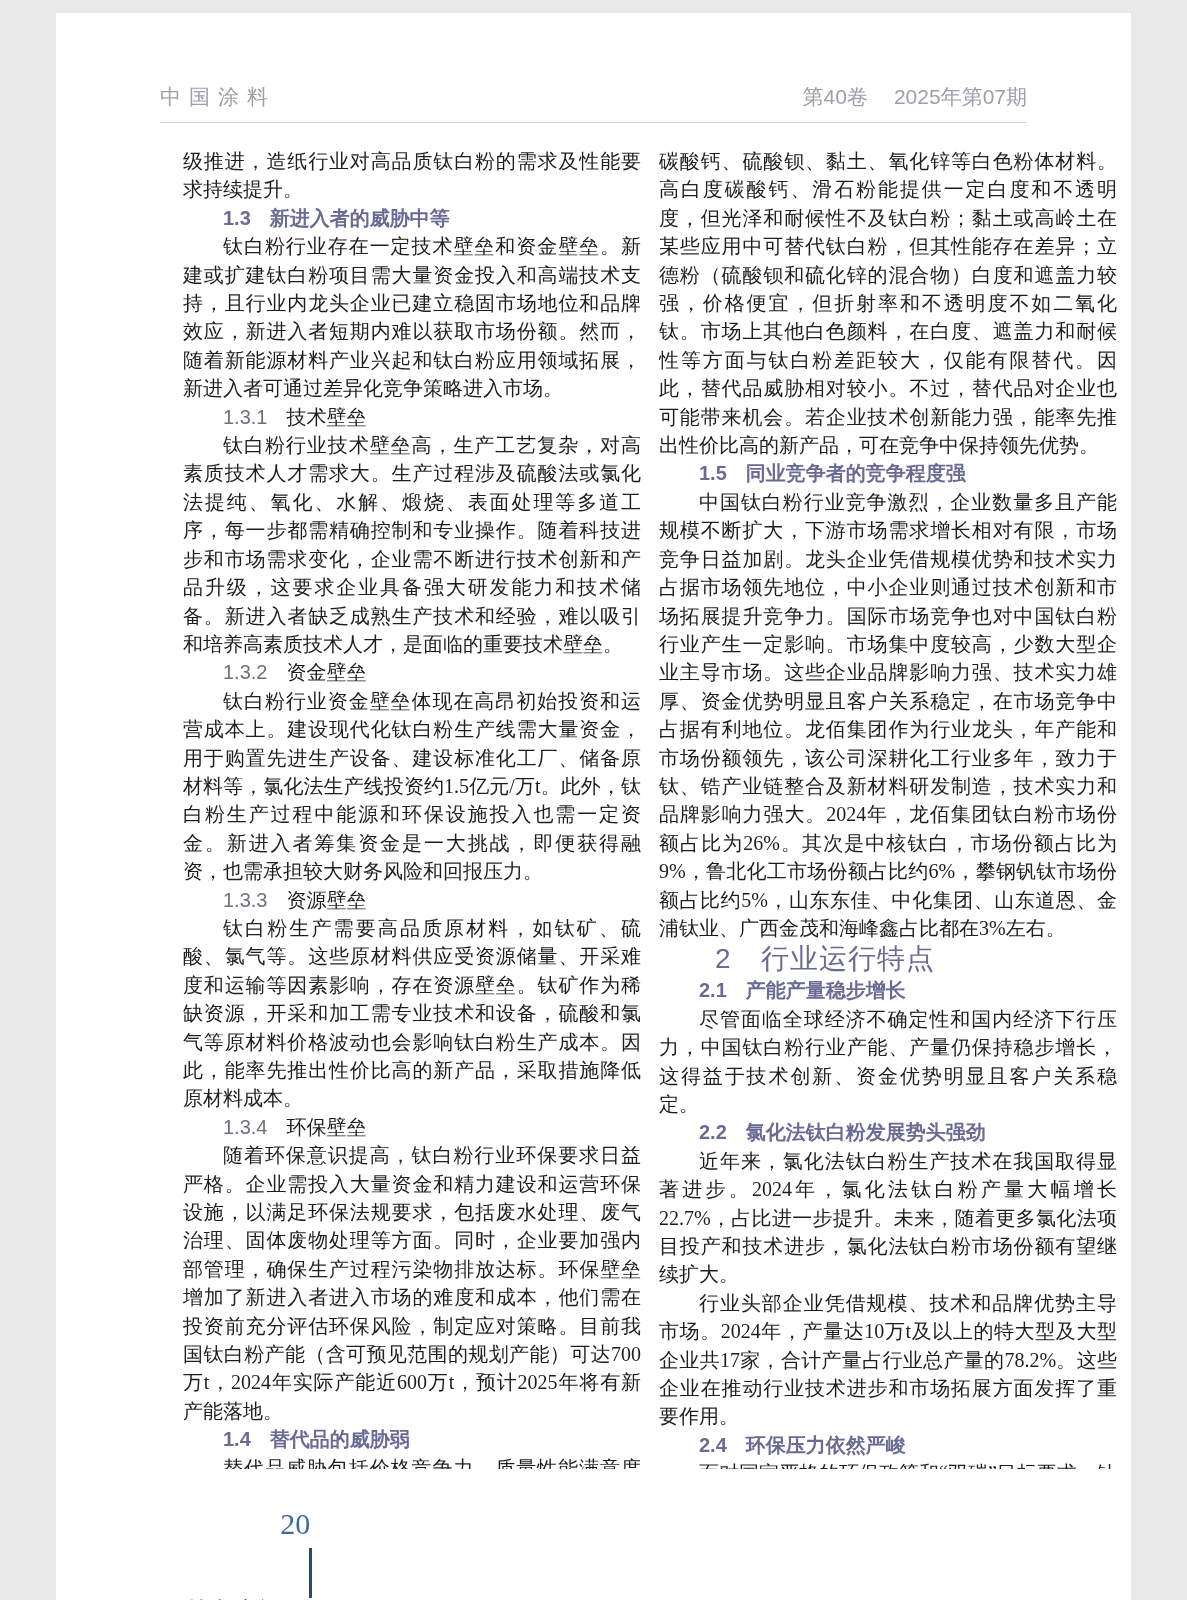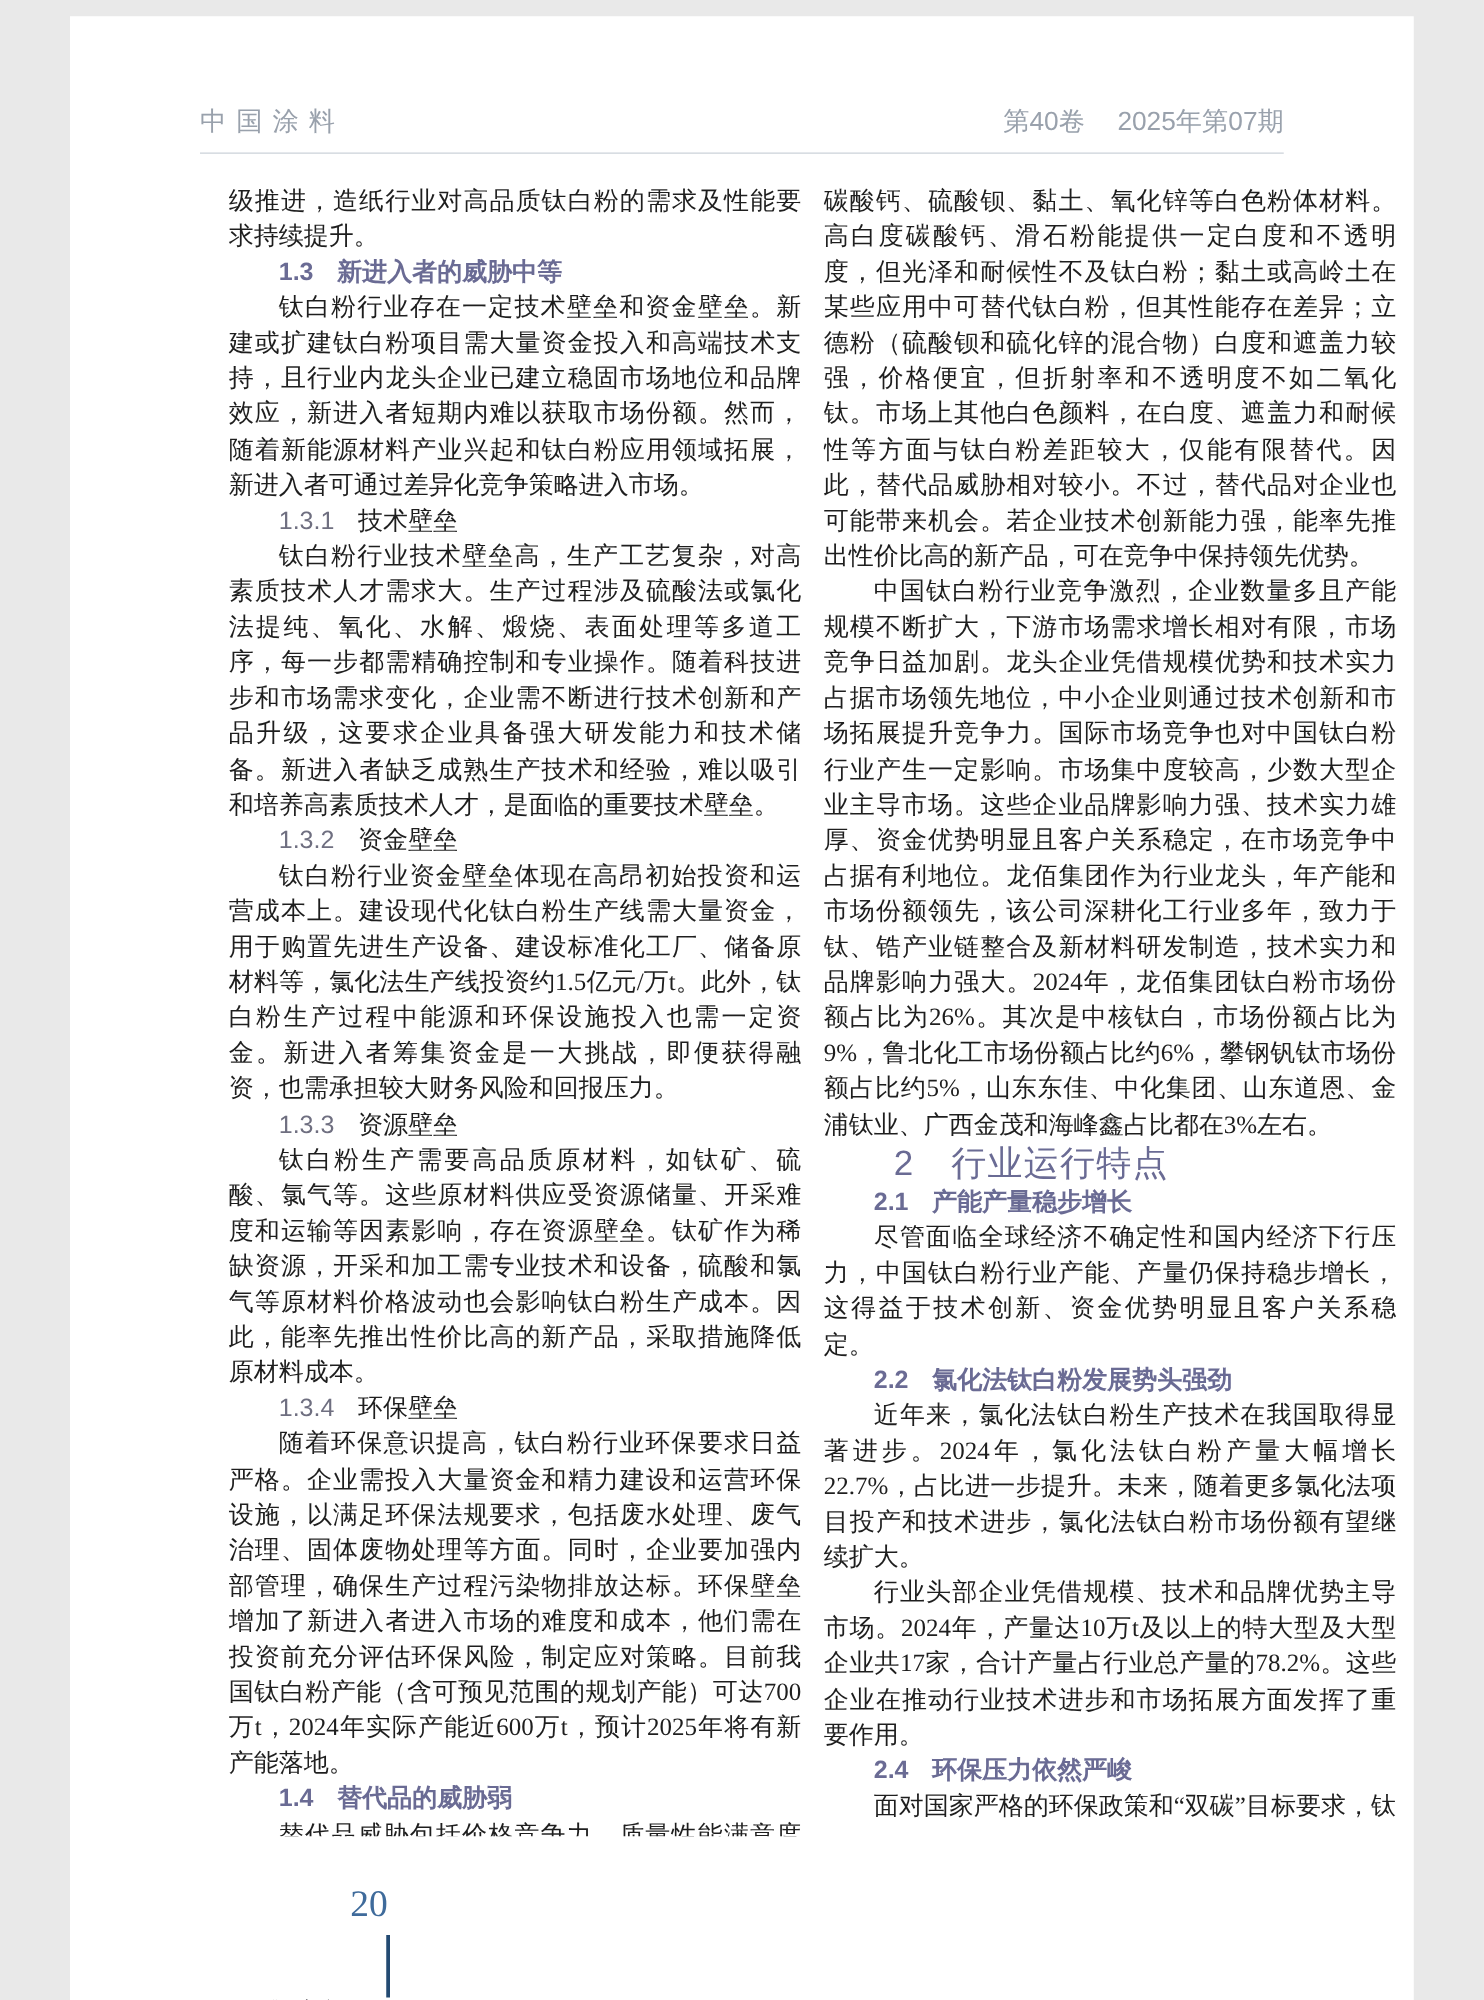--- a/index.html
+++ b/index.html
@@ -112,20 +112,21 @@
       <p class="h3"><span class="num">1.3.3</span><span class="title">资源壁垒</span></p>
       <p>钛白粉生产需要高品质原材料，如钛矿、硫酸、氯气等。这些原材料供应受资源储量、开采难度和运输等因素影响，存在资源壁垒。钛矿作为稀缺资源，开采和加工需专业技术和设备，硫酸和氯气等原材料价格波动也会影响钛白粉生产成本。因此，能率先推出性价比高的新产品，采取措施降低原材料成本。</p>
       <p class="h3"><span class="num">1.3.4</span><span class="title">环保壁垒</span></p>
       <p>随着环保意识提高，钛白粉行业环保要求日益严格。企业需投入大量资金和精力建设和运营环保设施，以满足环保法规要求，包括废水处理、废气治理、固体废物处理等方面。同时，企业要加强内部管理，确保生产过程污染物排放达标。环保壁垒增加了新进入者进入市场的难度和成本，他们需在投资前充分评估环保风险，制定应对策略。目前我国钛白粉产能（含可预见范围的规划产能）可达700万t，2024年实际产能近600万t，预计2025年将有新产能落地。</p>
       <p class="h2"><span class="num">1.4</span><span>替代品的威胁弱</span></p>
       <p>替代品威胁包括价格竞争力、质量性能满意度及客户转向替代品的难易程度。钛白粉的竞品有高白度</p>
     </div>
 
     <div class="col">
       <p class="noindent">碳酸钙、硫酸钡、黏土、氧化锌等白色粉体材料。高白度碳酸钙、滑石粉能提供一定白度和不透明度，但光泽和耐候性不及钛白粉；黏土或高岭土在某些应用中可替代钛白粉，但其性能存在差异；立德粉（硫酸钡和硫化锌的混合物）白度和遮盖力较强，价格便宜，但折射率和不透明度不如二氧化钛。市场上其他白色颜料，在白度、遮盖力和耐候性等方面与钛白粉差距较大，仅能有限替代。因此，替代品威胁相对较小。不过，替代品对企业也可能带来机会。若企业技术创新能力强，能率先推出性价比高的新产品，可在竞争中保持领先优势。</p>
+      <p class="h2"><span class="num">1.5</span><span>同业竞争者的竞争程度强</span></p>
       <p>中国钛白粉行业竞争激烈，企业数量多且产能规模不断扩大，下游市场需求增长相对有限，市场竞争日益加剧。龙头企业凭借规模优势和技术实力占据市场领先地位，中小企业则通过技术创新和市场拓展提升竞争力。国际市场竞争也对中国钛白粉行业产生一定影响。市场集中度较高，少数大型企业主导市场。这些企业品牌影响力强、技术实力雄厚、资金优势明显且客户关系稳定，在市场竞争中占据有利地位。龙佰集团作为行业龙头，年产能和市场份额领先，该公司深耕化工行业多年，致力于钛、锆产业链整合及新材料研发制造，技术实力和品牌影响力强大。2024年，龙佰集团钛白粉市场份额占比为26%。其次是中核钛白，市场份额占比为9%，鲁北化工市场份额占比约6%，攀钢钒钛市场份额占比约5%，山东东佳、中化集团、山东道恩、金浦钛业、广西金茂和海峰鑫占比都在3%左右。</p>
       <p class="h1"><span class="num">2</span><span>行业运行特点</span></p>
       <p class="h2"><span class="num">2.1</span><span>产能产量稳步增长</span></p>
       <p>尽管面临全球经济不确定性和国内经济下行压力，中国钛白粉行业产能、产量仍保持稳步增长，这得益于技术创新、资金优势明显且客户关系稳定。</p>
       <p class="h2"><span class="num">2.2</span><span>氯化法钛白粉发展势头强劲</span></p>
       <p>近年来，氯化法钛白粉生产技术在我国取得显著进步。2024年，氯化法钛白粉产量大幅增长22.7%，占比进一步提升。未来，随着更多氯化法项目投产和技术进步，氯化法钛白粉市场份额有望继续扩大。</p>
       <p>行业头部企业凭借规模、技术和品牌优势主导市场。2024年，产量达10万t及以上的特大型及大型企业共17家，合计产量占行业总产量的78.2%。这些企业在推动行业技术进步和市场拓展方面发挥了重要作用。</p>
       <p class="h2"><span class="num">2.4</span><span>环保压力依然严峻</span></p>
       <p>面对国家严格的环保政策和“双碳”目标要求，钛</p>
     </div>

